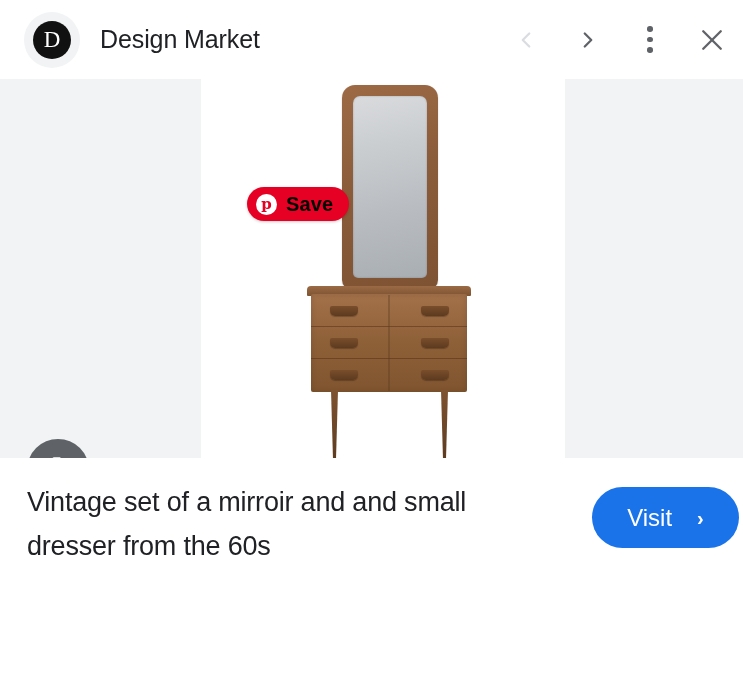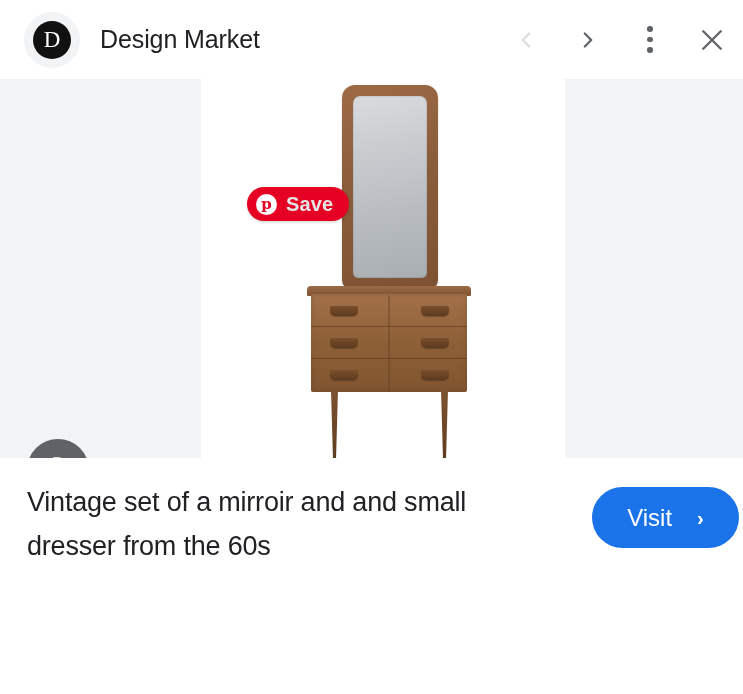--- a/index.html
+++ b/index.html
@@ -242,21 +242,21 @@
   }
   .pin-circle span {
     color: #e60023;
     font-size: 15px;
     font-weight: 700;
     line-height: 1;
     font-family: "DejaVu Serif", serif;
     transform: translateY(-0.5px);
   }
   .save-label {
-    color: #e5e5e5;
+    color: #000000;
     font-size: 20px;
     font-weight: 700;
     letter-spacing: 0.1px;
   }
 
   
   .lens-btn {
     position: absolute;
     left: 27px;
     top: 360px;

